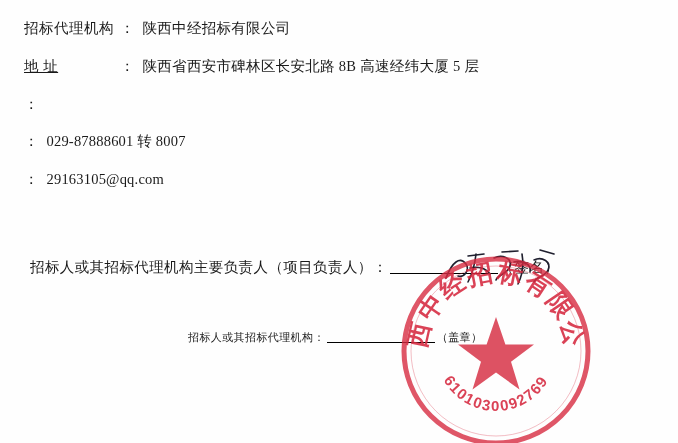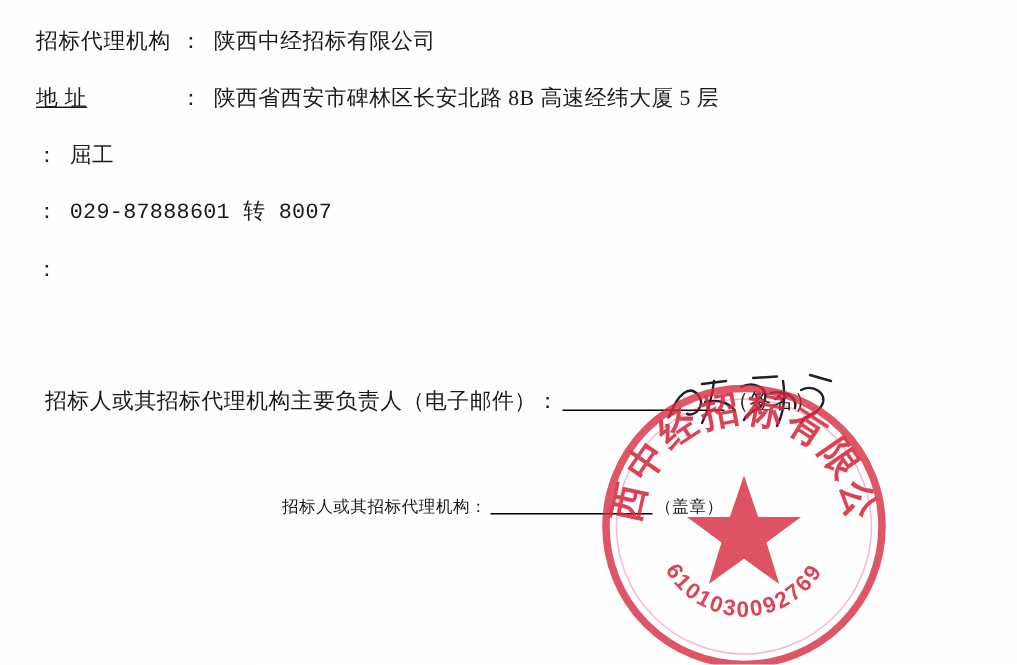--- a/index.html
+++ b/index.html
@@ -49,21 +49,21 @@
   }
   .contact-sep {
     flex: 0 0 auto;
     padding-right: 8px;
   }
   .contact-value {
     flex: 1 1 auto;
     letter-spacing: 0.3px;
   }
   .contact-value.latin {
-    font-family: Liberation Mono, monospace;
+    font-family: Liberation Serif, serif;
     letter-spacing: 0.2px;
   }
 
   
   .sig-line-1 {
     position: absolute;
     left: 30px;
     top: 258px;
     font-size: 14.5px;
     letter-spacing: 0.4px;
@@ -131,36 +131,36 @@
     </div>
 
     <div class="contact-row">
       <span class="contact-label spaced">地     址</span>
       <span class="contact-sep">：</span>
       <span class="contact-value">陕西省西安市碑林区长安北路 8B 高速经纬大厦 5 层</span>
     </div>
 
     <div class="contact-row">
       <span class="contact-sep">：</span>
-      <span class="contact-value">屈工</span>
     </div>
 
     <div class="contact-row">
       <span class="contact-sep">：</span>
       <span class="contact-value latin">029-87888601 转 8007</span>
     </div>
 
     <div class="contact-row">
       <span class="contact-sep">：</span>
+      <span class="contact-value latin">29163105@qq.com</span>
     </div>
 
   </div>
 
   <div class="sig-line-1">
-    <span>招标人或其招标代理机构主要负责人（电子邮件）：</span><span class="blank"></span><span>（签名）</span>
+    <span>招标人或其招标代理机构主要负责人（项目负责人）：</span><span class="blank"></span><span>（签名）</span>
   </div>
 
   <div class="sig-line-2">
     <span>招标人或其招标代理机构：</span><span class="blank"></span><span>（盖章）</span>
   </div>
 
   <div class="handwriting">
     <svg width="118" height="40" viewBox="0 0 118 40" fill="none">
       <g stroke="#1f1f2e" stroke-width="1.6" stroke-linecap="round" fill="none">
         <path d="M4 30 C10 14, 18 8, 24 16 C28 22, 22 30, 16 28"></path>

